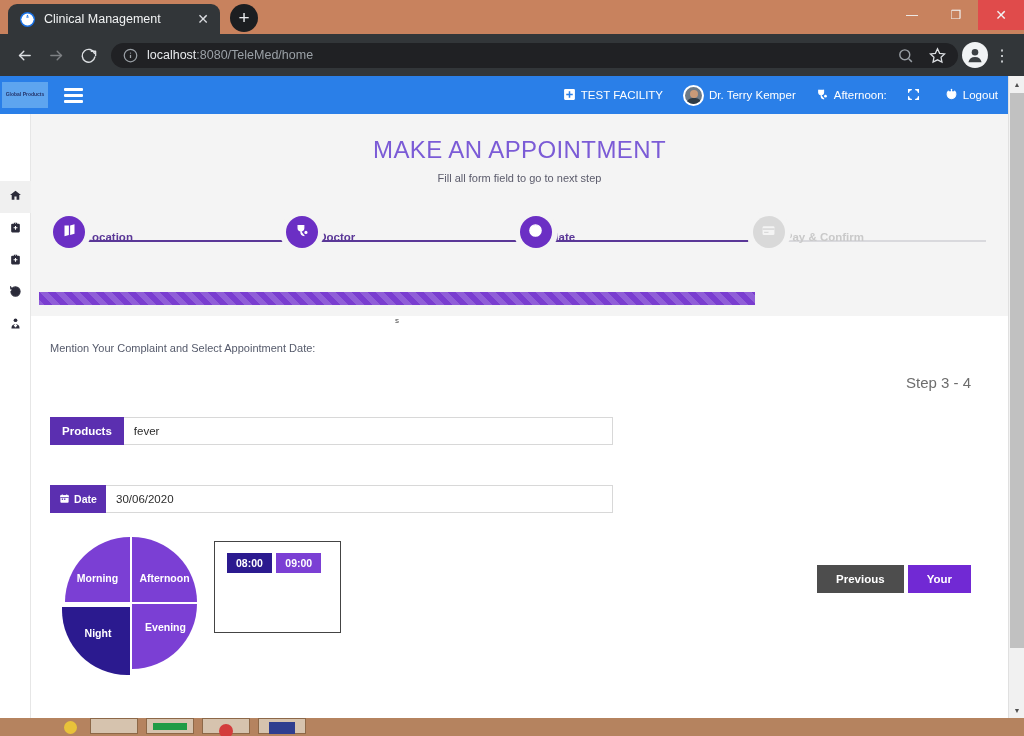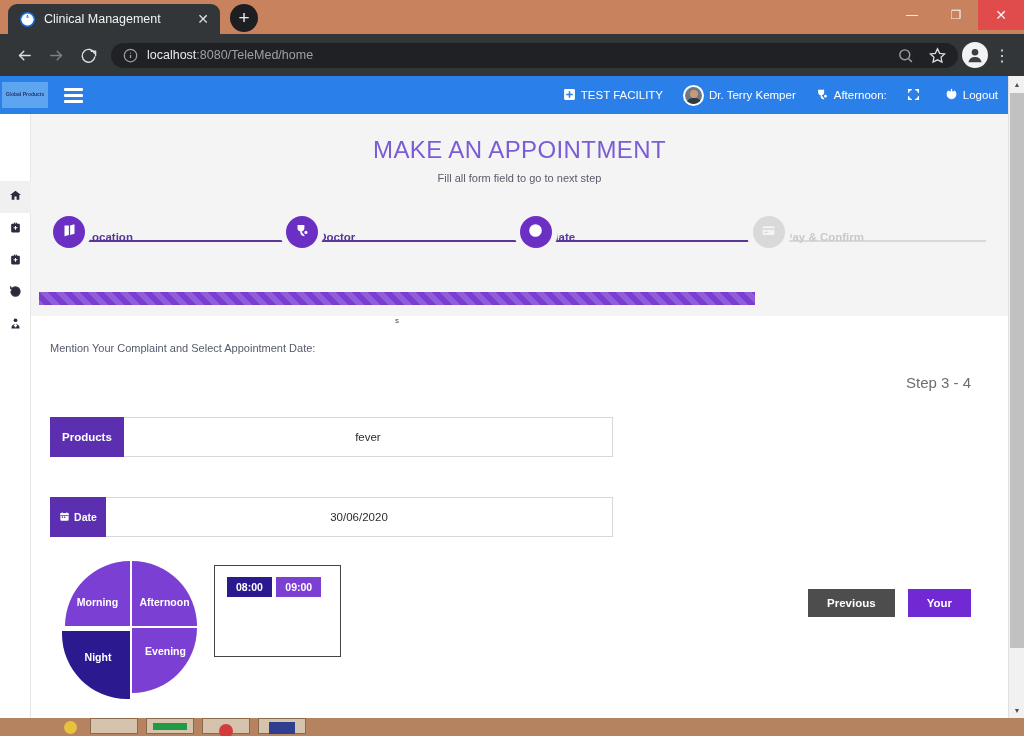--- a/index.html
+++ b/index.html
@@ -175,22 +175,21 @@
   .field-label {
     background: #5b2fb0; color: #fff; font-size: 11.5px; font-weight: bold;
     display: flex; align-items: center; justify-content: center; gap: 4px;
     padding: 0 12px; min-width: 70px; white-space: nowrap;
   }
   .field-label svg { width: 11px; height: 11px; fill: #fff; }
   .field-input {
     flex: 1 1 auto; border: 1px solid #d8d8d8; border-left: none;
     background: #fff; font-size: 11.5px; color: #2c2c2c;
     padding: 12px 10px; font-family: "Liberation Sans", sans-serif;
-    height: 40px;
-    text-align: center;
+    height: 28px;
   }
   .field-row.date { margin-top: 40px; }
   .field-row.date .field-label { min-width: 56px; font-size: 10.5px; padding: 0 8px; }
 
   .picker-row { display: flex; align-items: flex-start; margin-top: 24px; gap: 0; position: relative;}
   .pie { position: relative; width: 130px; height: 130px; margin-left: 15px; }
   .pie-seg {
     position: absolute; width: 65px; height: 65px;
     display: flex; align-items: center; justify-content: center;
     color: #fff; font-size: 10.5px; font-weight: bold;
@@ -210,21 +209,21 @@
     width: 127px; min-height: 92px; border: 1px solid #444;
     margin-left: 19px; margin-top: 4px; padding: 11px 12px; background: #fff;
   }
   .slot {
     display: inline-block; color: #fff; font-size: 10.5px; font-weight: bold;
     padding: 4px 9px; margin-bottom: 10px; background: #7b3fd4;
     min-width: 40px; text-align: center;
   }
   .slot.selected { background: #2b1a8f; }
 
-  .actions { position: absolute; right: 18px; top: 28px; display: flex; gap: 13px; }
+  .actions { position: absolute; right: 18px; top: 28px; display: flex; gap: 4px; }
   .btn {
     font-size: 11.5px; font-weight: bold; color: #fff; border: none;
     padding: 8px 19px; font-family: "Liberation Sans", sans-serif; cursor: pointer;
   }
   .btn-prev { background: #4d4d4d; }
   .btn-next { background: #7129d4; }
 
   
   .pscroll {
     position: absolute; right: 0; top: 76px; width: 16px; height: 642px;

